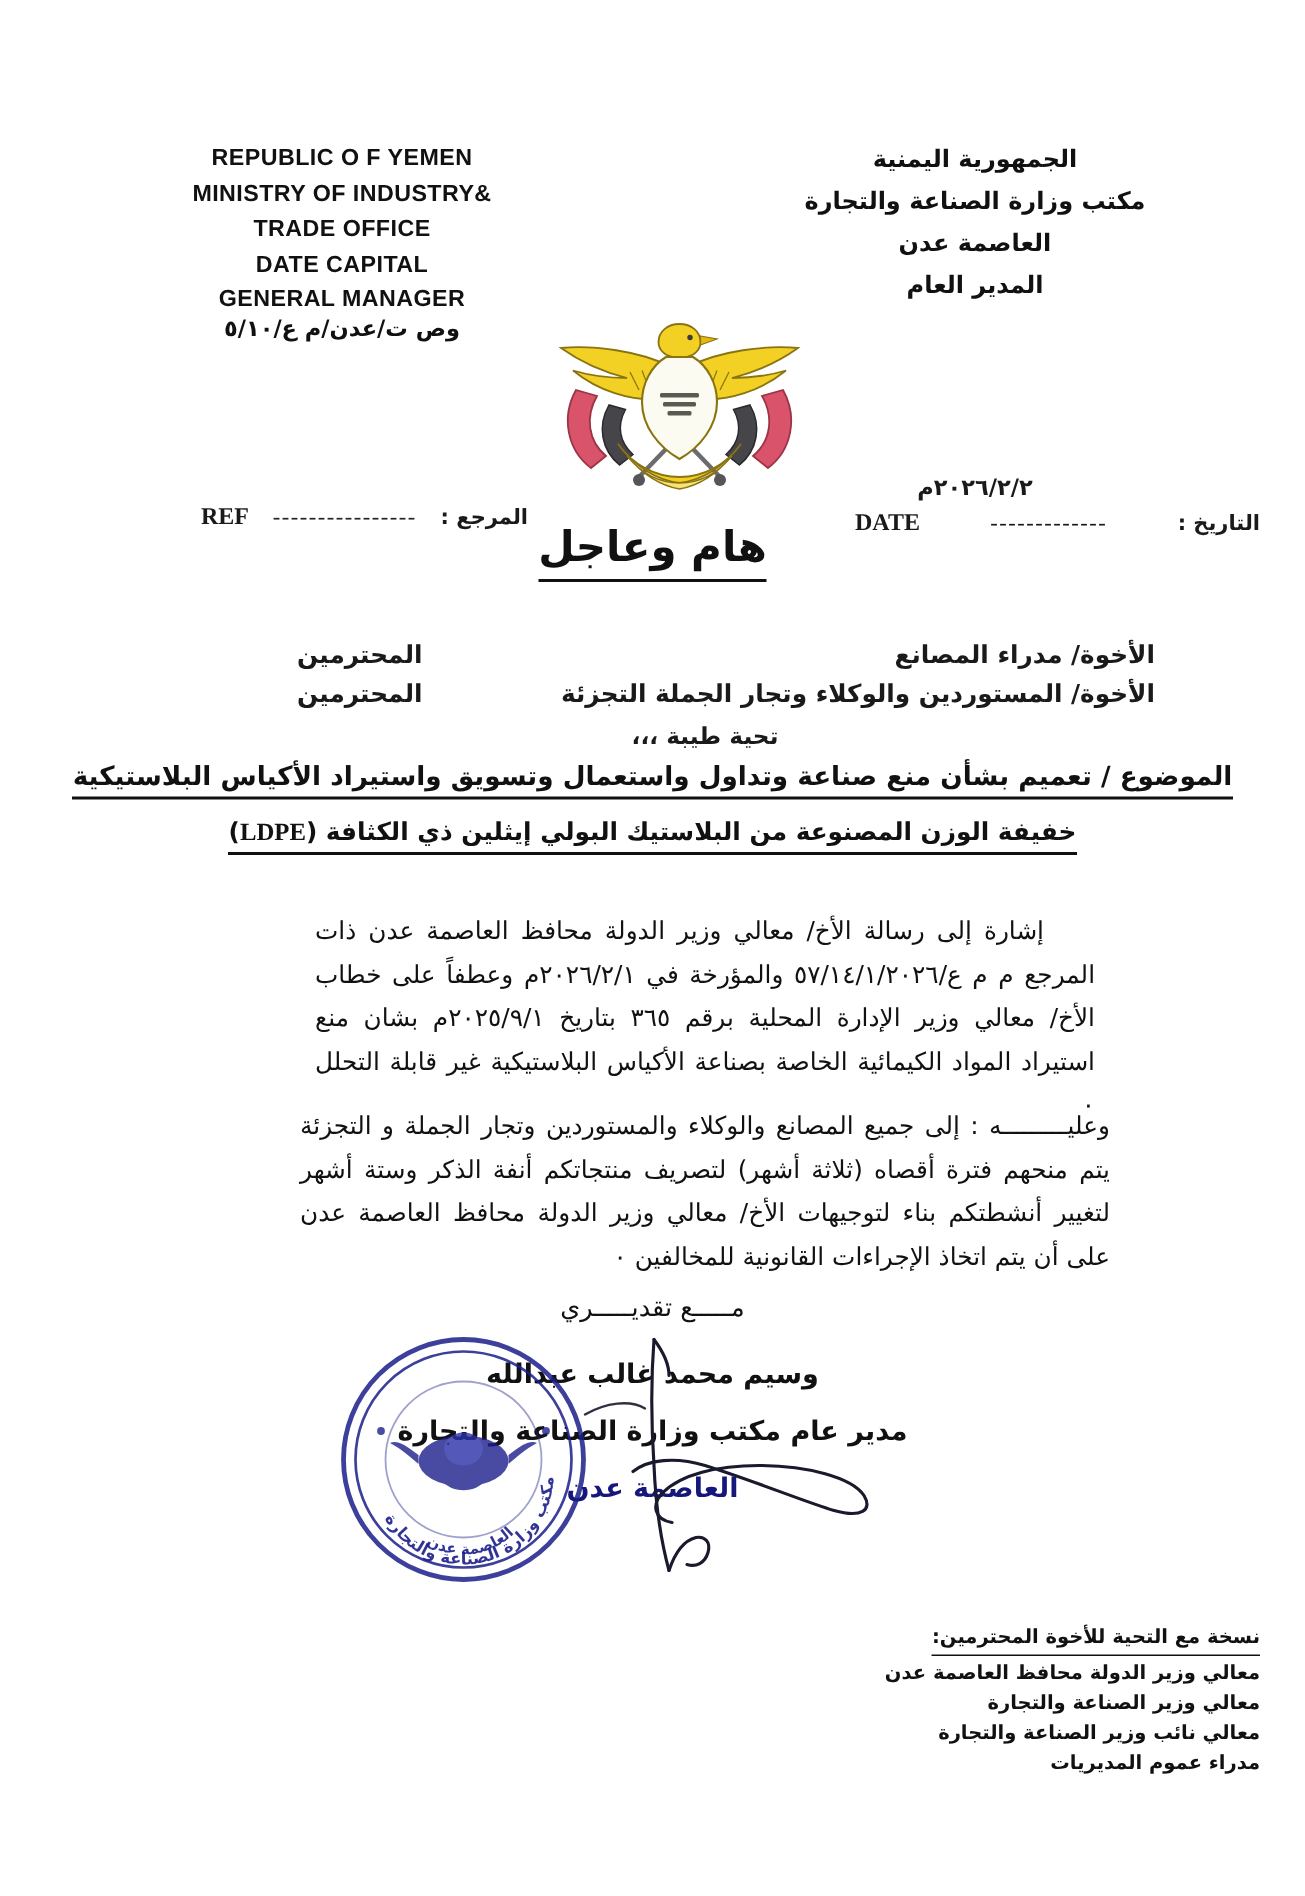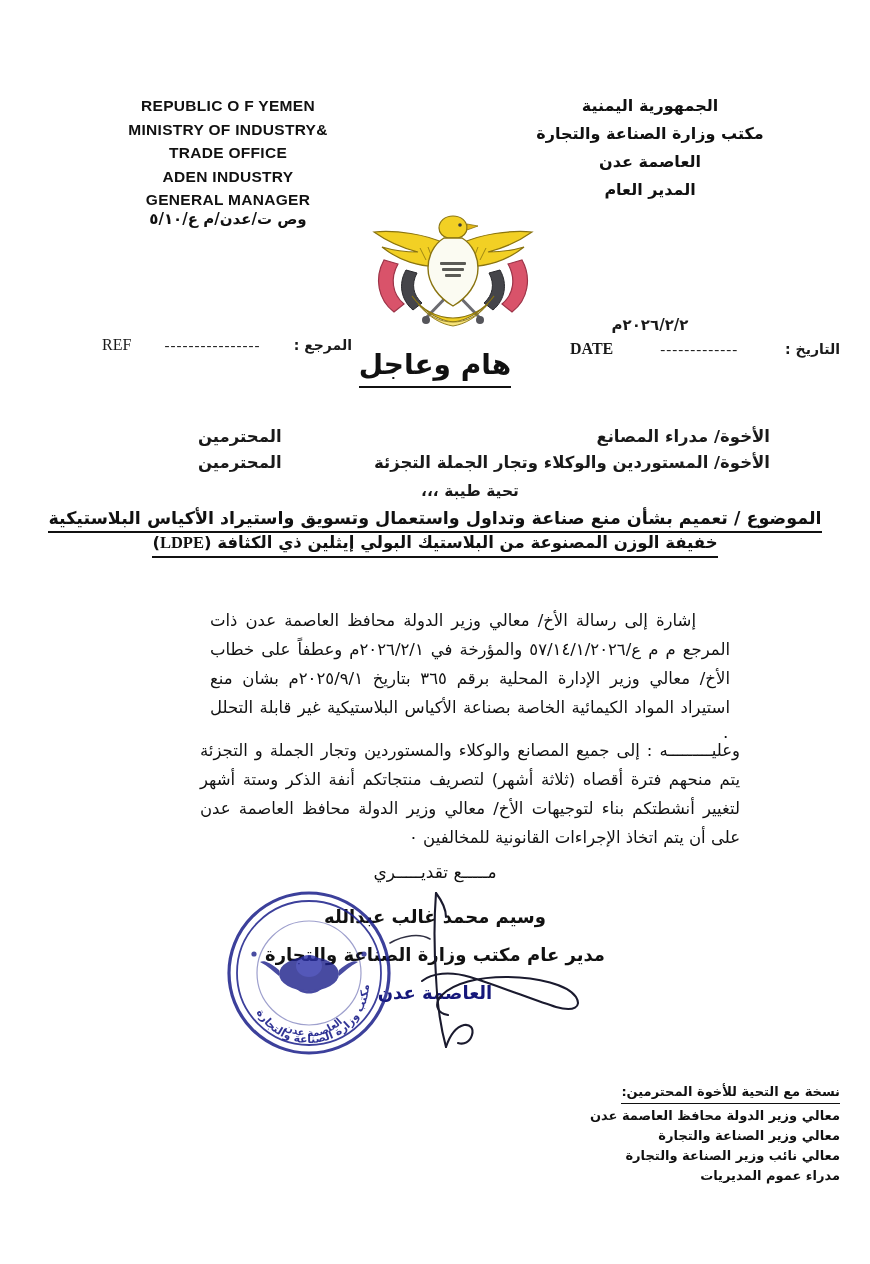--- a/index.html
+++ b/index.html
@@ -26,21 +26,21 @@
   .hdr-ref-ar{
     position:absolute;left:108px;top:122px;width:240px;
     text-align:center;
     font-family:"DejaVu Sans", sans-serif;
     font-weight:bold;font-size:15px;color:#111;direction:rtl;
   }
   .refline{
     position:absolute;left:102px;top:248px;width:250px;
     display:flex;align-items:baseline;gap:6px;direction:ltr;
   }
-  .refline .lat{font-family:"Liberation Serif",serif;font-weight:normal;font-size:16px;}
+  .refline .lat{font-family:"Liberation Serif",serif;font-weight:bold;font-size:16px;margin-left:32px;}
   .refline .dots{flex:1;font-size:15px;letter-spacing:1px;color:#222;text-align:center;
     overflow:hidden;white-space:nowrap;}
   .refline .ar{font-family:"DejaVu Sans",sans-serif;font-size:14px;font-weight:bold;direction:rtl;}
 
   .hdr-ar{
     position:absolute;right:70px;top:4px;width:300px;
     text-align:center;direction:rtl;
     font-family:"DejaVu Sans", sans-serif;
     font-weight:bold;font-size:16px;line-height:28px;color:#111;
   }
@@ -80,21 +80,21 @@
   }
 
   
   .subject{position:absolute;top:508px;left:0;right:0;direction:rtl;text-align:center;}
   .subject .l1,.subject .l2{
     display:inline-block;
     font-family:"DejaVu Sans",sans-serif;font-weight:bold;
     color:#111;border-bottom:2px solid #111;padding-bottom:3px;
   }
   .subject .l1{font-size:17.5px;}
-  .subject .l2{font-size:16.5px;margin-top:0;}
+  .subject .l2{font-size:16.5px;margin-top:12px;}
   .subject .ldpe{font-family:"Liberation Serif",serif;direction:ltr;display:inline-block;}
 
   
   .body-p{
     position:absolute;direction:rtl;text-align:justify;
     font-family:"DejaVu Sans",sans-serif;font-size:16.5px;line-height:29px;
     color:#111;
   }
   .p1{top:606px;right:140px;width:520px;text-indent:34px;}
   .p2{top:736px;right:130px;width:540px;}
@@ -136,21 +136,21 @@
 <body>
 
 <div class="page">
 
   <div class="header">
 
     <div class="hdr-en">
       <div>REPUBLIC O  F  YEMEN</div>
       <div>MINISTRY OF INDUSTRY&amp;</div>
       <div>TRADE OFFICE</div>
-      <div>ADEN INDUSTRY</div>
+      <div>DATE CAPITAL</div>
       <div>GENERAL MANAGER</div>
     </div>
 
     <div class="hdr-ref-ar">وص ت/عدن/م ع/٥/١٠</div>
 
     <div class="refline">
       <span class="lat">REF</span>
       <span class="dots">----------------</span>
       <span class="ar">المرجع :</span>
     </div>

